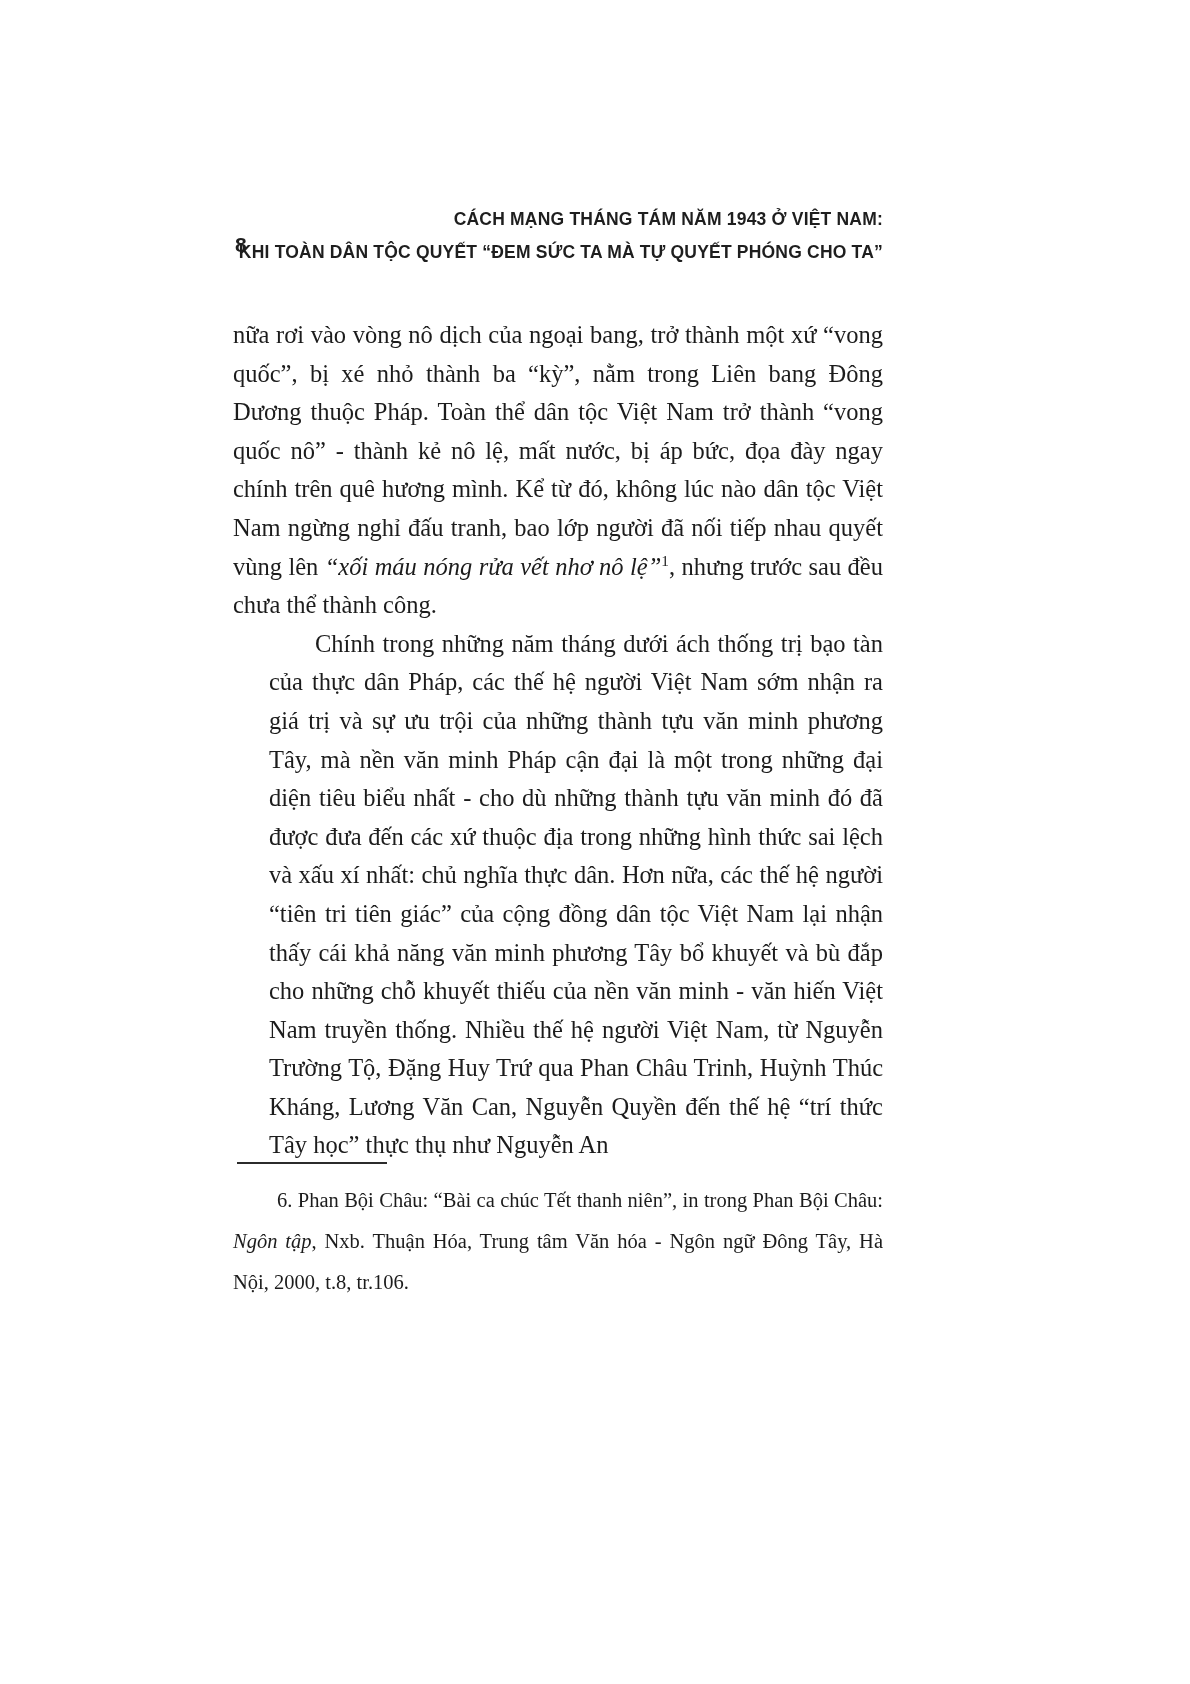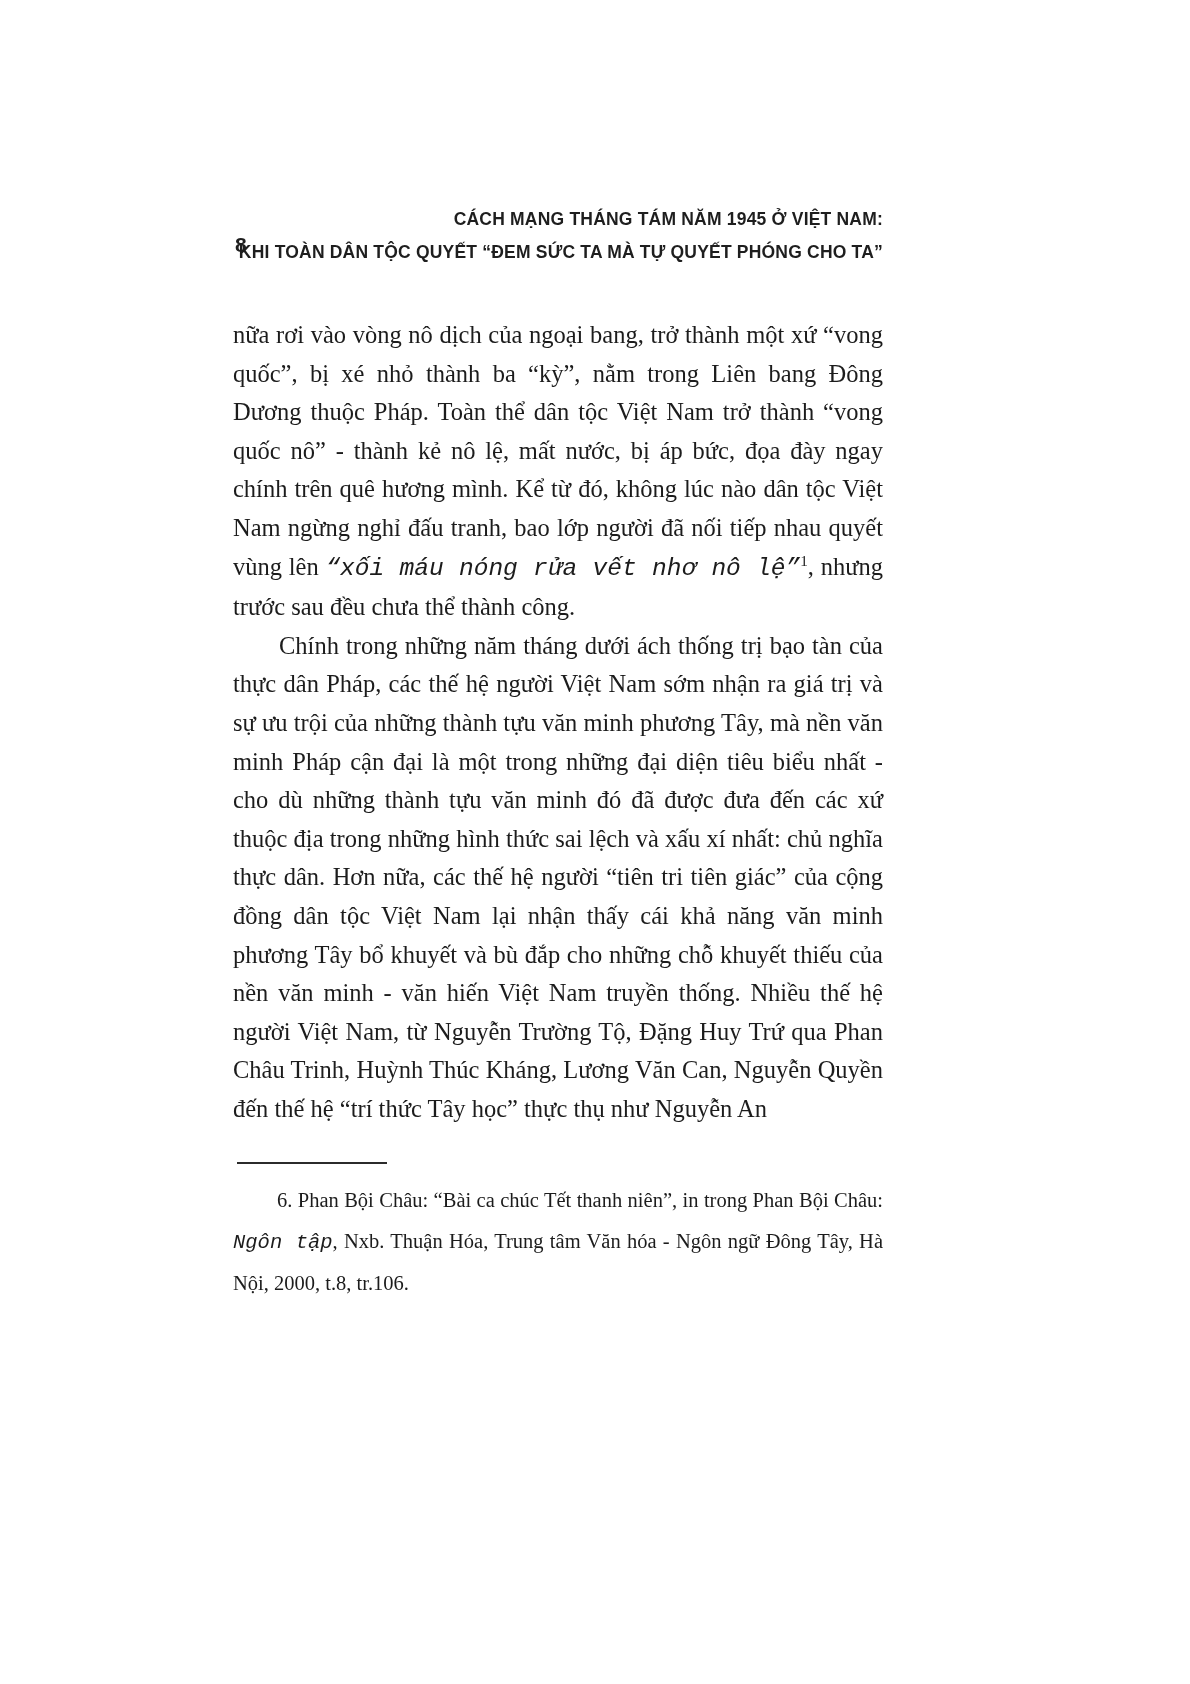--- a/index.html
+++ b/index.html
@@ -49,24 +49,24 @@
     line-height: 38.6px;
     text-align: justify;
     color: #1c1c1c;
   }
   .body-text p {
     margin: 0;
     padding: 0;
   }
   .body-text p.indent {
     text-indent: 46px;
+    margin-left: 36px;
   }
   .body-text em, .footnote em {
     font-style: italic;
-    font-family: Liberation Mono, monospace;
   }
   .body-text sup {
     font-size: 0.62em;
     line-height: 0;
     vertical-align: super;
   }
   .footnote-rule {
     position: absolute;
     left: 237px;
     top: 1162px;
@@ -87,21 +87,21 @@
   }
 </style>
 </head>
 <body>
 
 <div class="page">
 
   <header class="page-header">
     <div class="page-number">8</div>
     <div class="running-head">
-      <div class="rh-line">CÁCH MẠNG THÁNG TÁM NĂM 1945 Ở VIỆT NAM:</div>
+      <div class="rh-line">CÁCH MẠNG THÁNG TÁM NĂM 1943 Ở VIỆT NAM:</div>
       <div class="rh-line">KHI TOÀN DÂN TỘC QUYẾT “ĐEM SỨC TA MÀ TỰ QUYẾT PHÓNG CHO TA”</div>
     </div>
   </header>
 
   <main class="body-text">
     <p class="para"><span>nữa rơi vào vòng nô dịch của ngoại bang, trở thành một xứ “vong quốc”, bị xé nhỏ thành ba “kỳ”, nằm trong Liên bang Đông Dương thuộc Pháp. Toàn thể dân tộc Việt Nam trở thành “vong quốc nô” - thành kẻ nô lệ, mất nước, bị áp bức, đọa đày ngay chính trên quê hương mình. Kể từ đó, không lúc nào dân tộc Việt Nam ngừng nghỉ đấu tranh, bao lớp người đã nối tiếp nhau quyết vùng lên </span><em>“xối máu nóng rửa vết nhơ nô lệ”</em><sup>1</sup><span>, nhưng trước sau đều chưa thể thành công.</span></p>
     <p class="para indent"><span>Chính trong những năm tháng dưới ách thống trị bạo tàn của thực dân Pháp, các thế hệ người Việt Nam sớm nhận ra giá trị và sự ưu trội của những thành tựu văn minh phương Tây, mà nền văn minh Pháp cận đại là một trong những đại diện tiêu biểu nhất - cho dù những thành tựu văn minh đó đã được đưa đến các xứ thuộc địa trong những hình thức sai lệch và xấu xí nhất: chủ nghĩa thực dân. Hơn nữa, các thế hệ người “tiên tri tiên giác” của cộng đồng dân tộc Việt Nam lại nhận thấy cái khả năng văn minh phương Tây bổ khuyết và bù đắp cho những chỗ khuyết thiếu của nền văn minh - văn hiến Việt Nam truyền thống. Nhiều thế hệ người Việt Nam, từ Nguyễn Trường Tộ, Đặng Huy Trứ qua Phan Châu Trinh, Huỳnh Thúc Kháng, Lương Văn Can, Nguyễn Quyền đến thế hệ “trí thức Tây học” thực thụ như Nguyễn An</span></p>
   </main>
 
   <div class="footnote-rule"></div>

